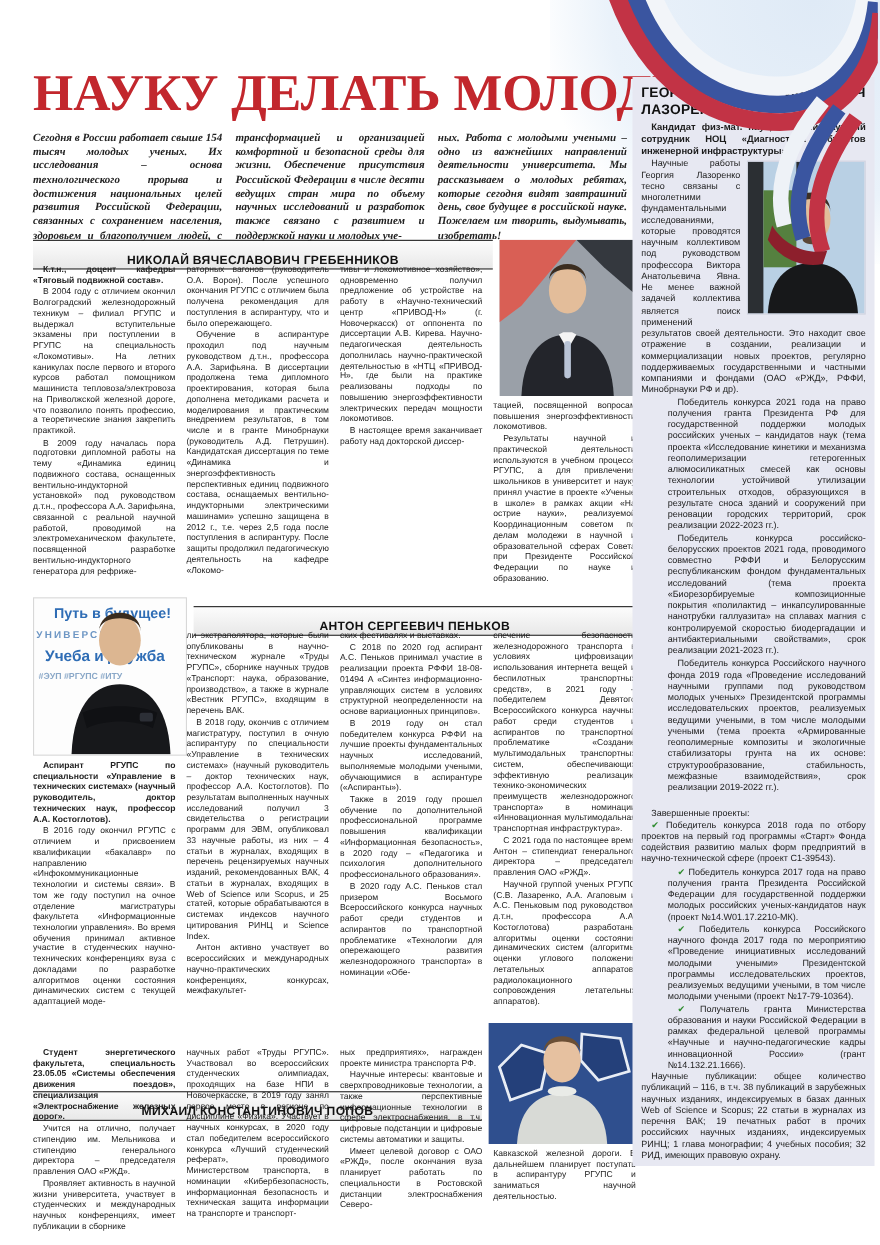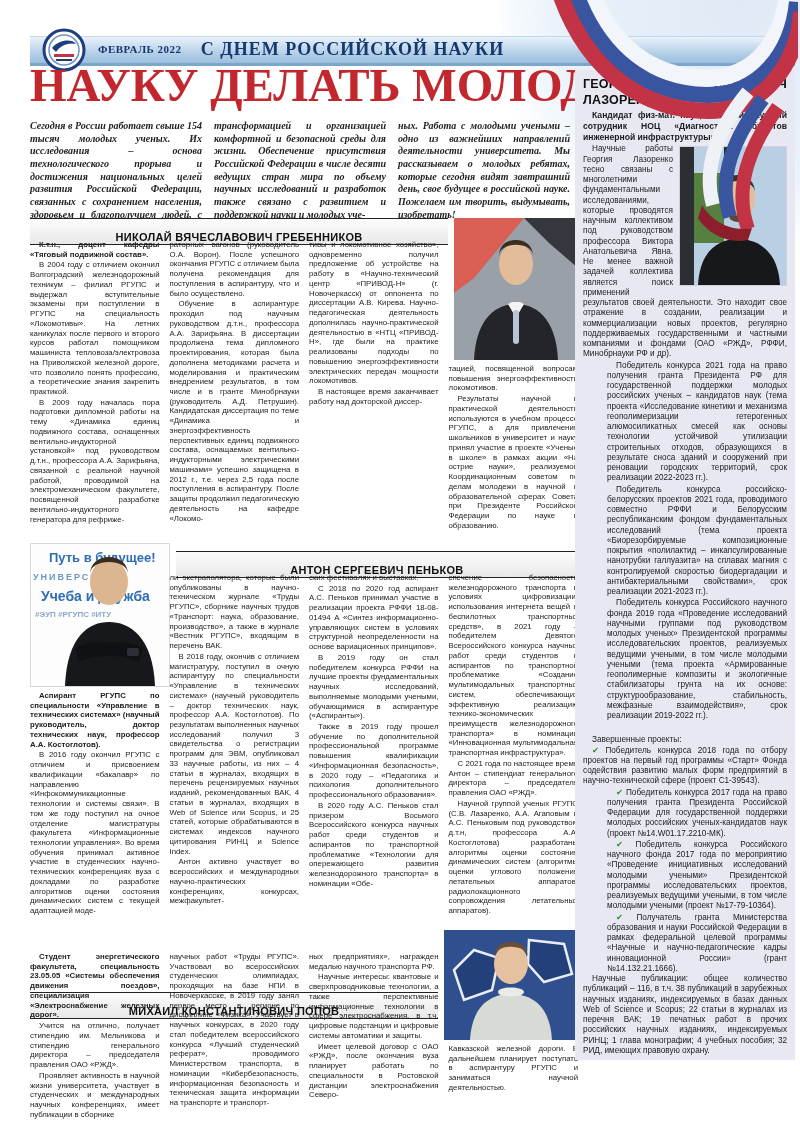--- a/index.html
+++ b/index.html
@@ -63,32 +63,20 @@
   <svg class="ribbon" width="246" height="300" viewBox="0 0 246 300">
     <path d="M38,-12 C58,45 98,76 152,78 C202,80 230,42 236,-8" fill="none" stroke="#f2f5f9" stroke-width="17"></path>
     <path d="M22,-12 C46,60 97,94 154,95 C208,96 240,52 245,2" fill="none" stroke="#3a55a0" stroke-width="16"></path>
     <path d="M6,-12 C35,76 96,111 157,111 C214,110 246,60 249,12" fill="none" stroke="#c23345" stroke-width="16"></path>
     <path d="M196,92 C168,126 150,165 161,205" fill="none" stroke="#eef2f7" stroke-width="14"></path>
     <path d="M211,99 C183,136 165,176 178,217" fill="none" stroke="#3a55a0" stroke-width="14"></path>
     <path d="M226,107 C198,146 181,187 196,229" fill="none" stroke="#c23345" stroke-width="14"></path>
     <path d="M150,205 C160,222 180,232 200,228 L196,240 C176,244 156,234 146,218 Z" fill="#8d1f2c"></path>
   </svg>
 
-  <div class="band">
-    <svg class="logo" width="44" height="44" viewBox="0 0 44 44">
-      <circle cx="22" cy="22" r="20" fill="#ffffff" stroke="#1d3d7c" stroke-width="3"></circle>
-      <circle cx="22" cy="22" r="15" fill="none" stroke="#6f94c4" stroke-width="1.5"></circle>
-      <path d="M10,20 C16,12 30,10 34,16 C28,14 18,17 14,24 Z" fill="#1d3d7c"></path>
-      <path d="M12,26 h20 v3 h-20 z" fill="#c23345"></path>
-      <path d="M14,31 h16 v2 h-16 z" fill="#1d3d7c"></path>
-    </svg>
-    <span class="month">ФЕВРАЛЬ 2022</span>
-    <span class="band-title">С ДНЕМ РОССИЙСКОЙ НАУКИ</span>
-    <span class="pagenum">5</span>
-  </div>
 
   <h1 class="headline">НАУКУ ДЕЛАТЬ МОЛОДЫМ</h1>
 
   <div class="intro">
     <div class="icol">Сегодня в России работает свыше 154 тысяч молодых ученых. Их исследования – основа технологического прорыва и достижения национальных целей развития Российской Федерации, связанных с сохранением населения, здоровьем и благополучием людей, с цифровой</div>
     <div class="icol">трансформацией и организацией комфортной и безопасной среды для жизни. Обеспечение присутствия Российской Федерации в числе десяти ведущих стран мира по объему научных исследований и разработок также связано с развитием и поддержкой науки и молодых уче-</div>
     <div class="icol">ных. Работа с молодыми учеными – одно из важнейших направлений деятельности университета. Мы рассказываем о молодых ребятах, которые сегодня видят завтрашний день, свое будущее в российской науке. Пожелаем им творить, выдумывать, изобретать!</div>
   </div>
 
   <section class="sec" style="top:218px;height:325px;">
@@ -106,21 +94,21 @@
       <polygon points="54,86 62,100 70,86 66,84 58,84" fill="#f4f4f4"></polygon>
       <rect x="59" y="92" width="6" height="34" rx="3" fill="#b9c4d6"></rect>
     </svg>
     <div class="cols" style="top:22px;">
       <div class="col">
           <p class="b">К.т.н., доцент кафедры «Тяговый подвижной состав».</p>
           <p>В 2004 году с отличием окончил Волгоградский железнодорожный техникум – филиал РГУПС и выдержал вступительные экзамены при поступлении в РГУПС на специальность «Локомотивы». На летних каникулах после первого и второго курсов работал помощником машиниста тепловоза/электровоза на Приволжской железной дороге, что позволило понять профессию, а теоретические знания закрепить практикой.</p>
           <p>В 2009 году началась пора подготовки дипломной работы на тему «Динамика единиц подвижного состава, оснащенных вентильно-индукторной установкой» под руководством д.т.н., профессора А.А. Зарифьяна, связанной с реальной научной работой, проводимой на электромеханическом факультете, посвященной разработке вентильно-индукторного генератора для рефриже-</p>
         </div>
       <div class="col">
-          <p class="nt">раторных вагонов (руководитель О.А. Ворон). После успешного окончания РГУПС с отличием была получена рекомендация для поступления в аспирантуру, что и было осуществлено.</p>
+          <p class="nt">раторных вагонов (руководитель О.А. Ворон). После успешного окончания РГУПС с отличием была получена рекомендация для поступления в аспирантуру, что и было опережающего.</p>
           <p>Обучение в аспирантуре проходил под научным руководством д.т.н., профессора А.А. Зарифьяна. В диссертации продолжена тема дипломного проектирования, которая была дополнена методиками расчета и моделирования и практическим внедрением результатов, в том числе и в гранте Минобрнауки (руководитель А.Д. Петрушин). Кандидатская диссертация по теме «Динамика и энергоэффективность перспективных единиц подвижного состава, оснащаемых вентильно-индукторными электрическими машинами» успешно защищена в 2012 г., т.е. через 2,5 года после поступления в аспирантуру. После защиты продолжил педагогическую деятельность на кафедре «Локомо-</p>
         </div>
       <div class="col">
           <p class="nt">тивы и локомотивное хозяйство», одновременно получил предложение об устройстве на работу в «Научно-технический центр «ПРИВОД-Н» (г. Новочеркасск) от оппонента по диссертации А.В. Кирева. Научно-педагогическая деятельность дополнилась научно-практической деятельностью в «НТЦ «ПРИВОД-Н», где были на практике реализованы подходы по повышению энергоэффективности электрических передач мощности локомотивов.</p>
           <p>В настоящее время заканчивает работу над докторской диссер-</p>
         </div>
       <div class="col" style="padding-top:124px;">
           <p class="nt">тацией, посвященной вопросам повышения энергоэффективности локомотивов.</p>
           <p>Результаты научной и практической деятельности используются в учебном процессе РГУПС, а для привлечения школьников в университет и науку принял участие в проекте «Ученые в школе» в рамках акции «На острие науки», реализуемой Координационным советом по делам молодежи в научной и образовательной сферах Совета при Президенте Российской Федерации по науке и образованию.</p>
         </div>
@@ -185,21 +173,21 @@
     <div class="cols" style="top:22px;">
       <div class="col">
           <p class="b">Студент энергетического факультета, специальность 23.05.05 «Системы обеспечения движения поездов», специализация «Электроснабжение железных дорог».</p>
           <p>Учится на отлично, получает стипендию им. Мельникова и стипендию генерального директора – председателя правления ОАО «РЖД».</p>
           <p>Проявляет активность в научной жизни университета, участвует в студенческих и международных научных конференциях, имеет публикации в сборнике</p>
         </div>
       <div class="col">
           <p class="nt">научных работ «Труды РГУПС». Участвовал во всероссийских студенческих олимпиадах, проходящих на базе НПИ в Новочеркасске, в 2019 году занял первое место в регионе по дисциплине «Физика». Участвует в научных конкурсах, в 2020 году стал победителем всероссийского конкурса «Лучший студенческий реферат», проводимого Министерством транспорта, в номинации «Кибербезопасность, информационная безопасность и техническая защита информации на транспорте и транспорт-</p>
         </div>
       <div class="col">
-          <p class="nt">ных предприятиях», награжден медалью научного транспорта РФ.</p>
+          <p class="nt">ных предприятиях», награжден проекте министра транспорта РФ.</p>
           <p>Научные интересы: квантовые и сверхпроводниковые технологии, а также перспективные информационные технологии в сфере электроснабжения, в т.ч. цифровые подстанции и цифровые системы автоматики и защиты.</p>
           <p>Имеет целевой договор с ОАО «РЖД», после окончания вуза планирует работать по специальности в Ростовской дистанции электроснабжения Северо-</p>
         </div>
       <div class="col" style="padding-top:92px;">
           <p class="nt">Кавказской железной дороги. В дальнейшем планирует поступать в аспирантуру РГУПС и заниматься научной деятельностью.</p>
         </div>
     </div>
   </section>
 
   <aside class="sidebar sb">

